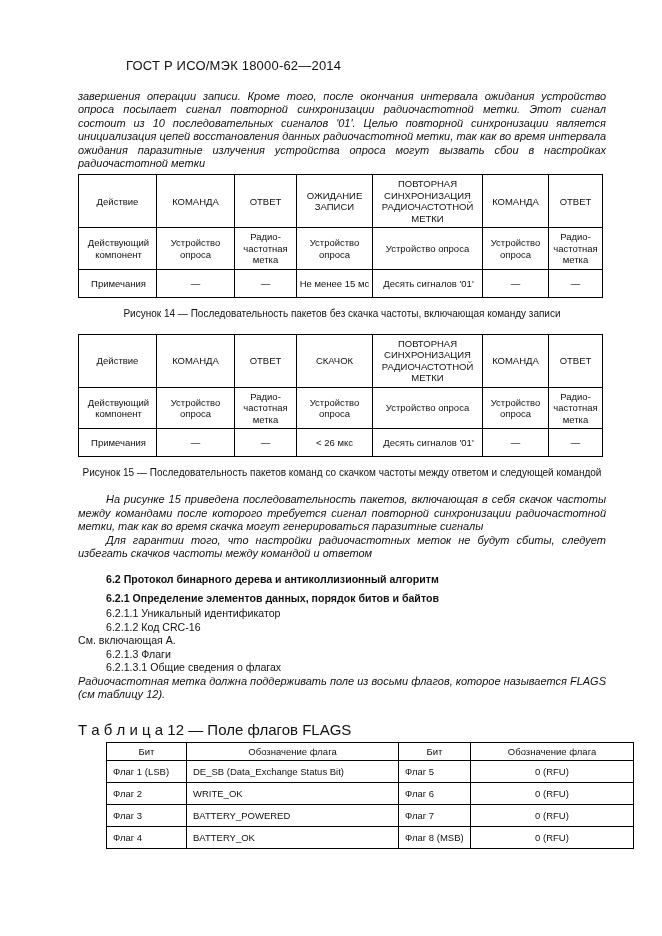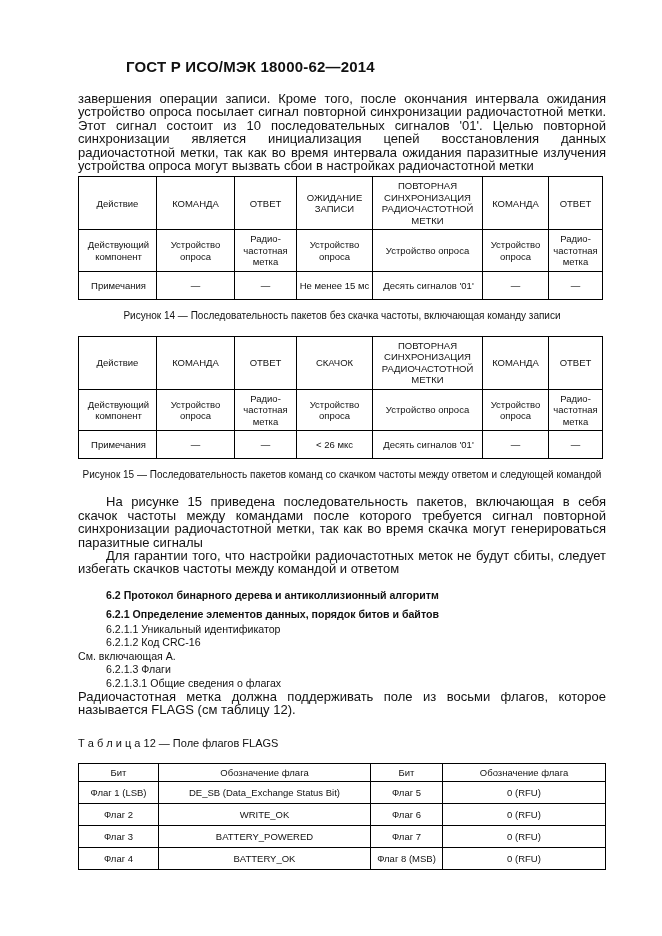--- a/index.html
+++ b/index.html
@@ -4,45 +4,45 @@
 <style>
   * { box-sizing: border-box; }
   html, body { margin: 0; padding: 0; }
   body {
     width: 662px; height: 936px; background: #ffffff;
     font-family: "Liberation Sans", sans-serif; color: #111;
     position: relative; overflow: hidden;
   }
   .sheet { position: absolute; left: 78px; top: 58px; width: 528px; }
 
-  .doc-header { font-size: 15px; font-weight: bold; letter-spacing: .2px; margin-bottom: 17px; padding-left: 48px; }
-
-  .para { font-size: 13px; line-height: 13.4px; text-align: justify; margin: 0; }
+  .doc-header { font-size: 13px; font-weight: normal; letter-spacing: .2px; margin-bottom: 17px; padding-left: 48px; }
+
+  .para { font-size: 11px; line-height: 13.4px; text-align: justify; margin: 0; font-style: italic; }
   .indent { text-indent: 28px; }
 
   .fig-table { border-collapse: collapse; table-layout: fixed; width: 524px; font-size: 9.5px; margin-top: 4px; }
   .fig-table td { border: 1px solid #000; text-align: center; vertical-align: middle; padding: 3px 2px; line-height: 11.5px; word-wrap: break-word; }
   .fig-table td.left { text-align: center; padding-left: 4px; }
   .fig-table tr.hdr-row td { height: 52px; margin-top: 48px; }
   .fig-table tr.mid-row td { height: 40px; }
   .fig-table tr.note-row td { height: 28px; }
 
   .fig-caption { font-size: 10px; text-align: center; margin: 10px 0 15px; }
 
   .h-bold { font-size: 10.6px; font-weight: bold; margin: 13px 0 0; text-indent: 28px; }
   .h-bold.sub { margin-top: 7px; }
 
   .line { font-size: 10.6px; line-height: 13.4px; margin: 0; }
   .line.ind { text-indent: 28px; }
   .items { margin-top: 3px; }
 
-  .tbl-caption { font-size: 11px; margin: 20px 0 14px; }
-
-  .flags-table { border-collapse: collapse; table-layout: fixed; width: 527px; font-size: 9.5px; }
-  .flags-table td { border: 1px solid #000; padding: 5px 6px; vertical-align: middle; text-align: center; word-wrap: break-word; }
+  .tbl-caption { font-size: 15px; margin: 20px 0 4px; }
+
+  .flags-table { border-collapse: collapse; table-layout: fixed; width: 527px; font-size: 9.5px; margin-left: 28px; }
+  .flags-table td { border: 1px solid #000; padding: 5px 6px; vertical-align: middle; text-align: left; word-wrap: break-word; }
   .flags-table tr.hdr td { text-align: center; padding: 3px 4px; }
   .flags-table td.c { text-align: center; }
 
   .page-num { font-size: 10px; margin-top: 14px; }
 </style>
 </head>
 <body>
 
 <div class="sheet">
 

